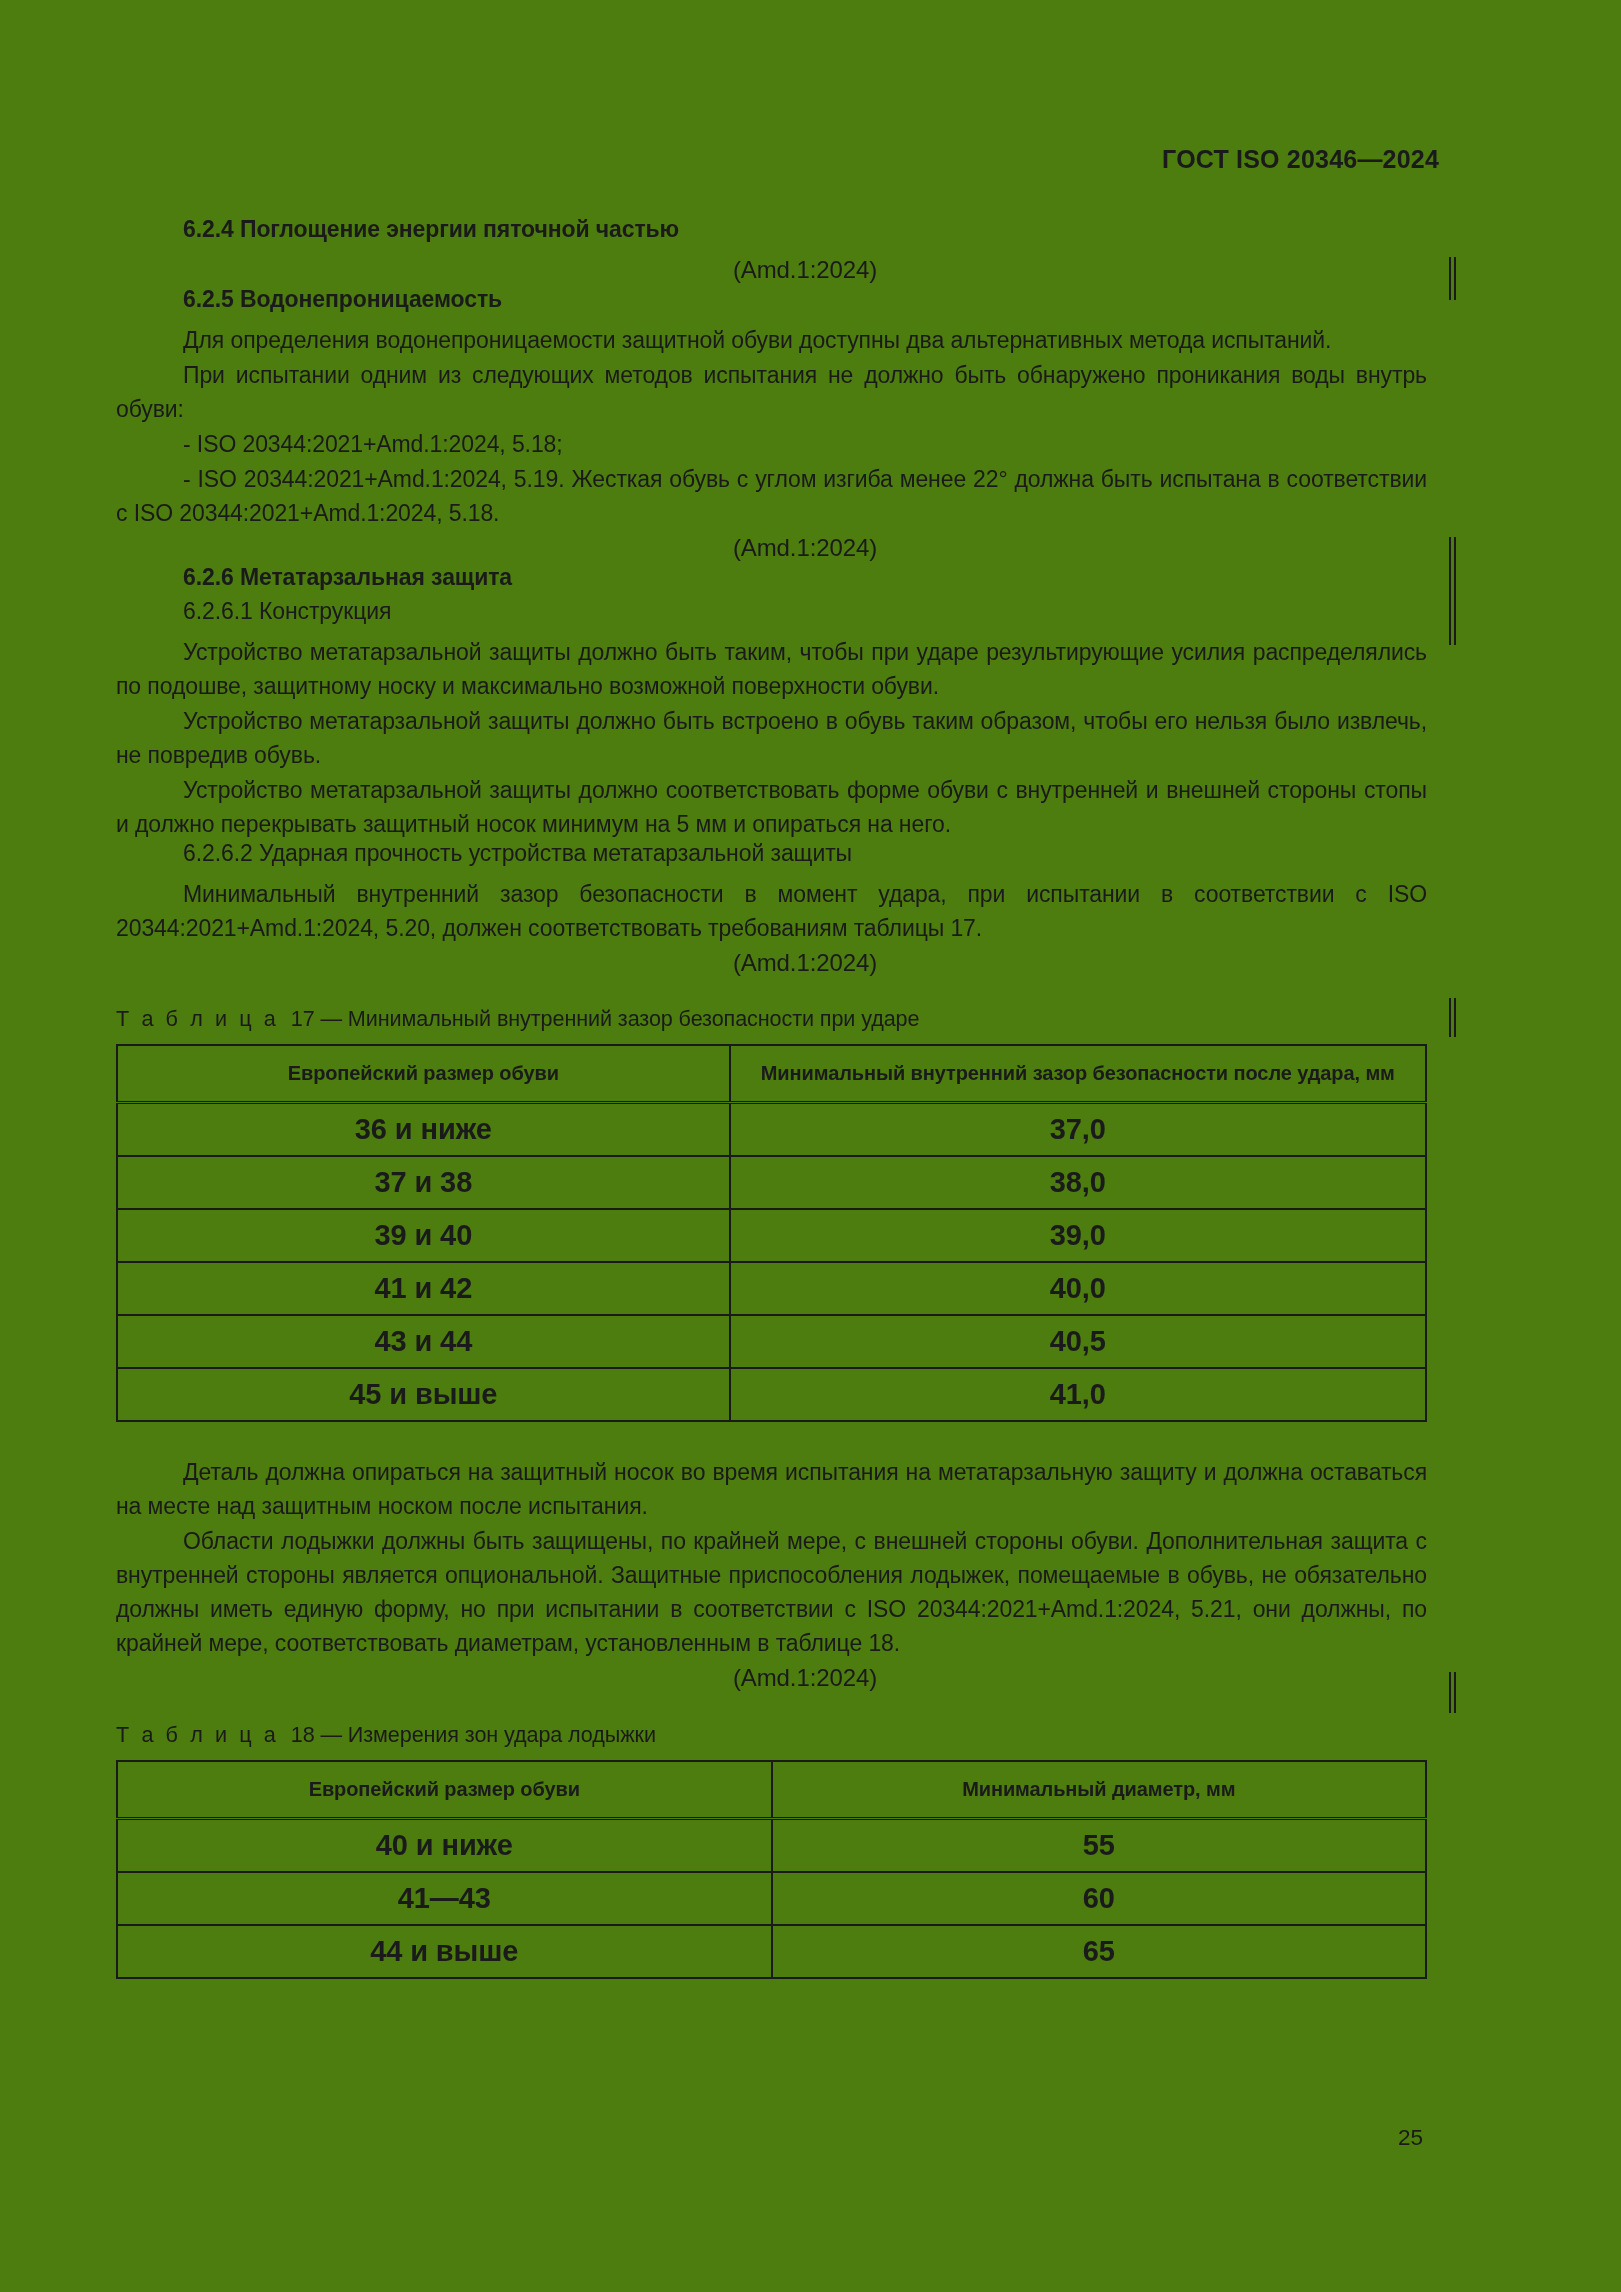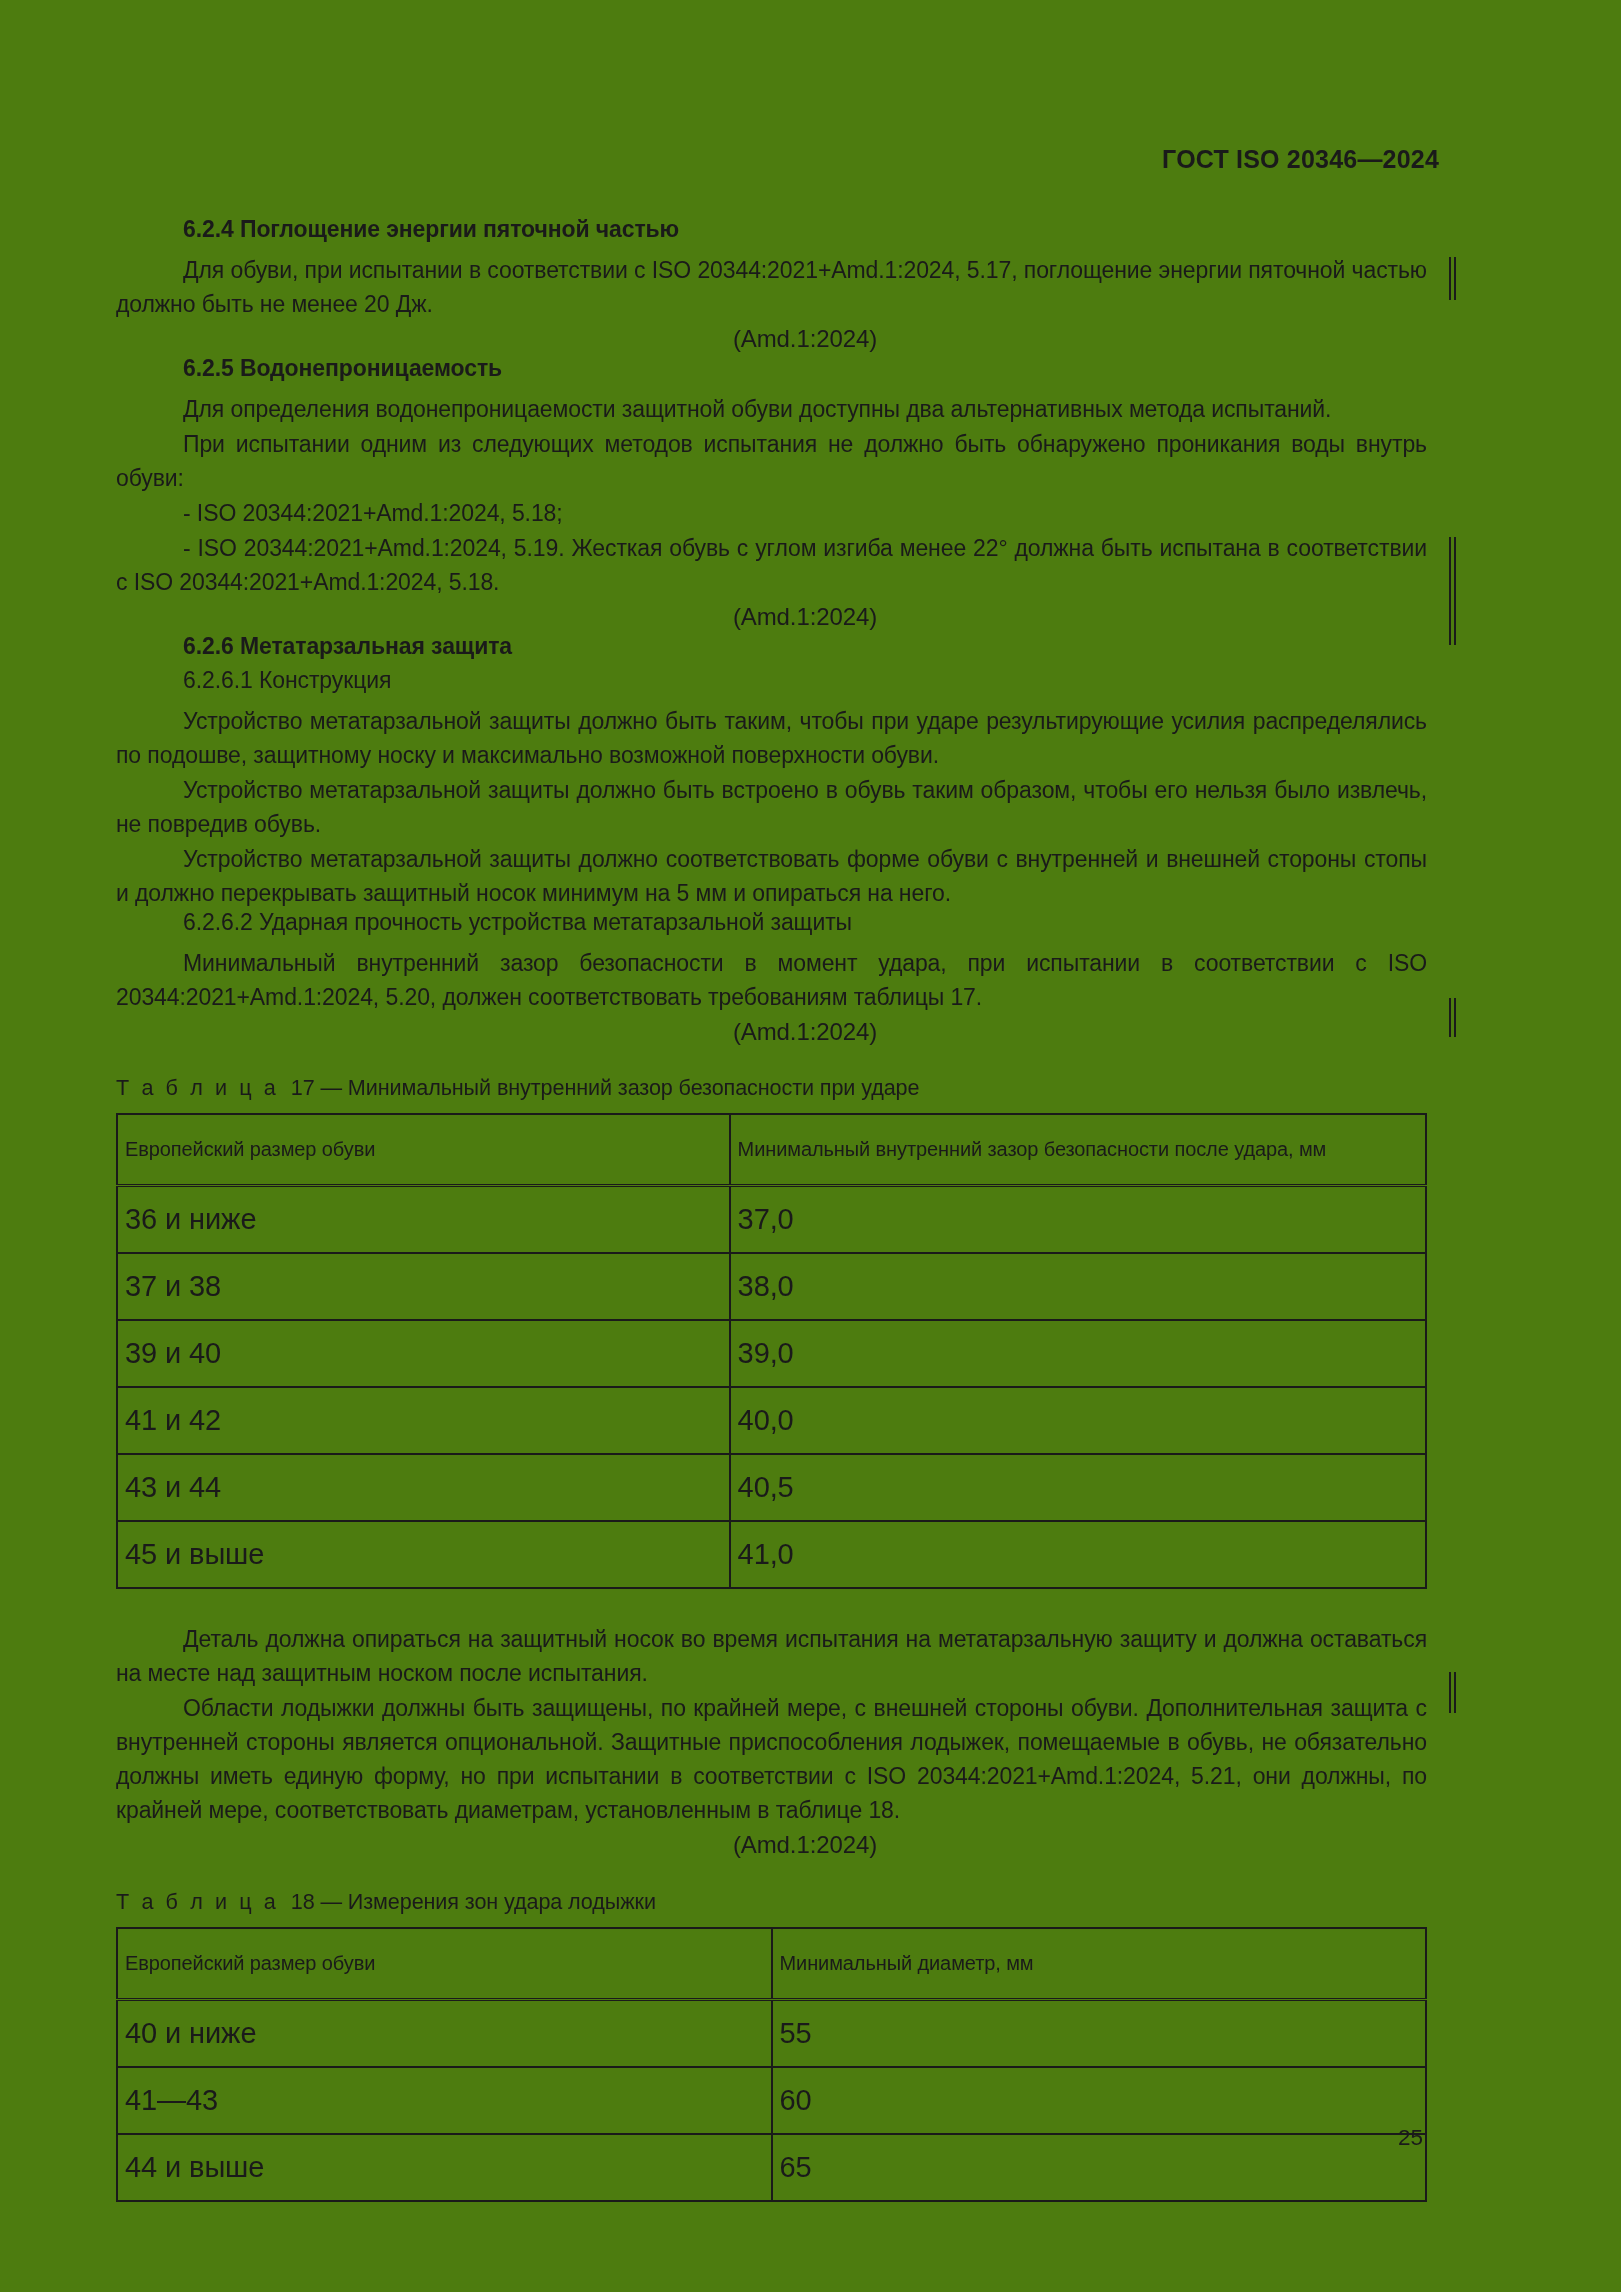--- a/index.html
+++ b/index.html
@@ -97,26 +97,26 @@
   
   table.gost {
     border-collapse: collapse;
     width: 1311px;
     table-layout: fixed;
     margin: 0;
   }
   table.gost th,
   table.gost td {
     border: 2px solid #1a1a1a;
-    text-align: left;
+    text-align: center;
     vertical-align: middle;
-    font-weight: normal;
+    font-weight: bold;
     font-size: 20.6px;
     letter-spacing: -0.1px;
-    padding: 7px;
+    padding: 0;
     height: 51px;
   }
   table.gost thead th {
     height: 55px;
     font-size: 20px;
   }
   table.gost thead tr th {
     border-bottom: 3.9px double #1a1a1a;
   }
   table.gost tbody td {
@@ -153,21 +153,20 @@
 </head>
 <body>
 
 <div class="page">
 
   <div class="header">ГОСТ ISO 20346—2024</div>
 
   <div class="content">
 
     <div class="h-bold">6.2.4 Поглощение энергии пяточной частью</div>
-    <p class="para">Для обуви, при испытании в соответствии с ISO 20344:2021+Amd.1:2024, 5.17, поглощение энергии пяточной частью должно быть не менее 20 Дж.</p>
     <p class="amd">(Amd.1:2024)</p>
 
     <div class="h-bold">6.2.5 Водонепроницаемость</div>
     <p class="para">Для определения водонепроницаемости защитной обуви доступны два альтернативных метода испытаний.</p>
     <p class="para">При испытании одним из следующих методов испытания не должно быть обнаружено проникания воды внутрь обуви:</p>
     <p class="para dash nojust">- ISO 20344:2021+Amd.1:2024, 5.18;</p>
     <p class="para dash">- ISO 20344:2021+Amd.1:2024, 5.19. Жесткая обувь с углом изгиба менее 22° должна быть испытана в соответствии с ISO 20344:2021+Amd.1:2024, 5.18.</p>
     <p class="amd">(Amd.1:2024)</p>
 
     <div class="h-bold">6.2.6 Метатарзальная защита</div>

